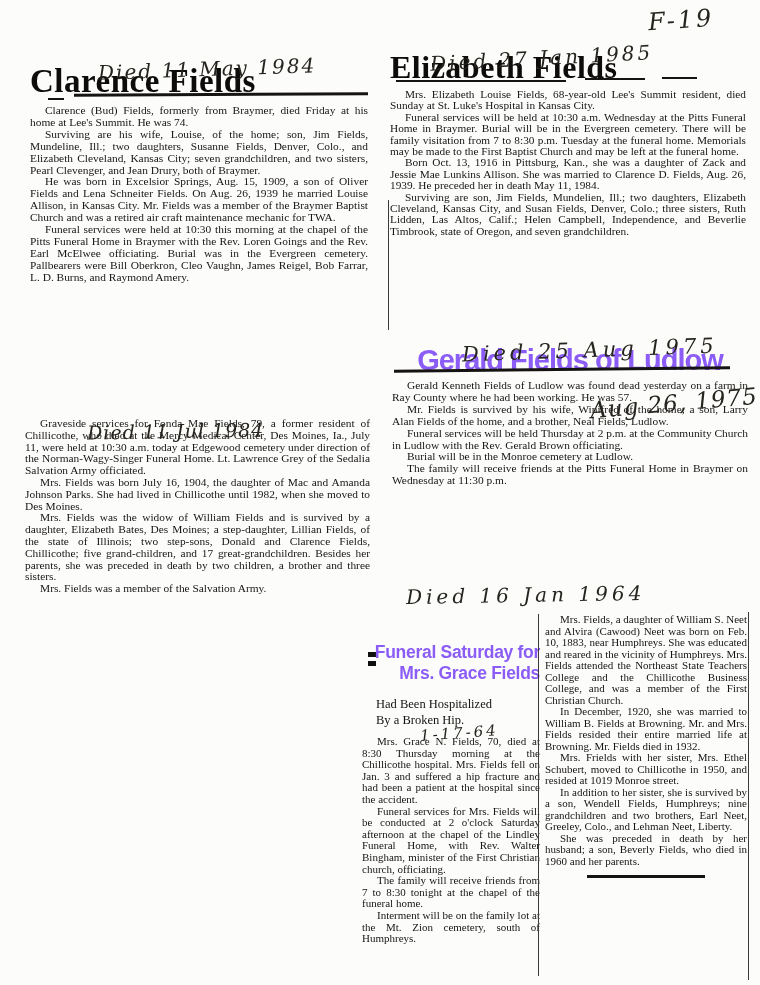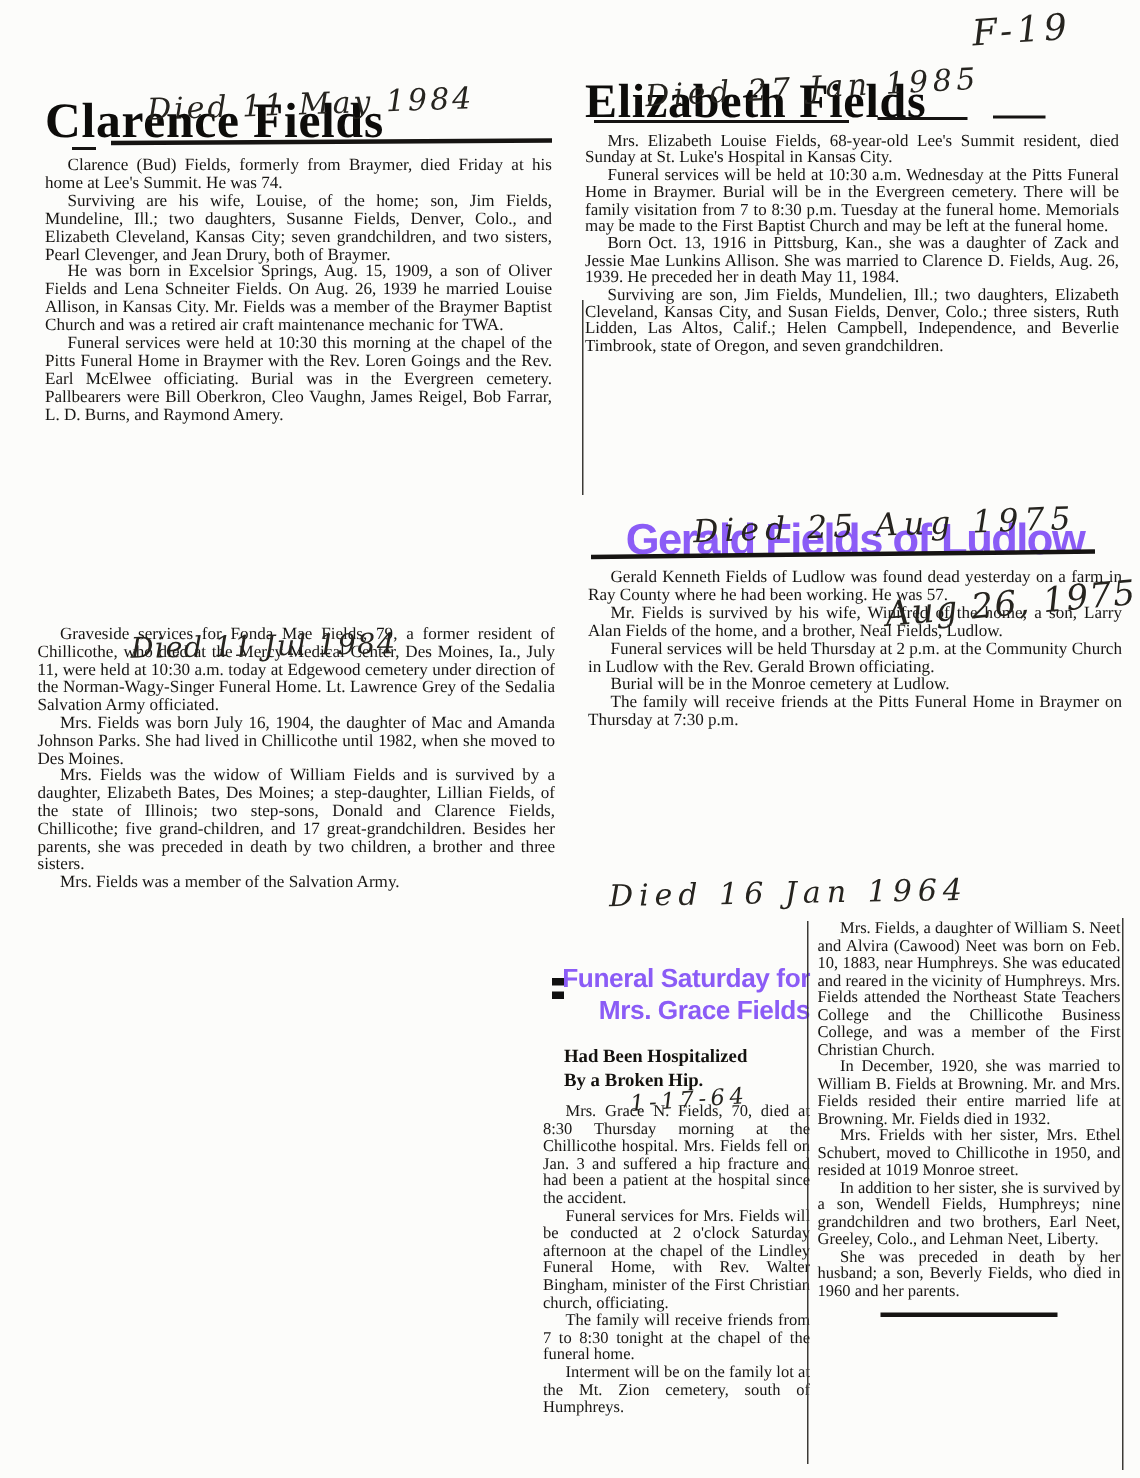--- a/index.html
+++ b/index.html
@@ -22,21 +22,21 @@
     color:#8b5cf6;
   }
   .handwriting{
     position:absolute;font-family:"DejaVu Serif", serif;font-style:italic;
     color:#26241f;white-space:nowrap;
   }
   .ink-line{position:absolute;background:#161412;}
   .v-rule{position:absolute;background:#3c3a36;width:1px;}
   .artifact{position:absolute;background:#101010;}
   .subhead{
-    font-family:"Liberation Serif", serif;font-weight:bold;color:#14120f;
+    font-family:"Liberation Serif", serif;font-weight:normal;color:#14120f;
   }
 </style>
 </head>
 <body>
 
 <div class="handwriting" style="left:648px;top:6px;font-size:24px;letter-spacing:3px;transform:rotate(-4deg);">F-19</div>
 
 <div class="clipping" style="left:30px;top:55px;width:338px;">
   <div class="handwriting" style="left:68px;top:2px;font-size:20px;letter-spacing:2px;transform:rotate(-2deg);">Died 11 May 1984</div>
   <div class="ink-line" style="left:44px;top:38px;width:294px;height:3px;transform:rotate(-0.3deg);"></div>
@@ -68,21 +68,21 @@
 <div class="clipping" style="left:392px;top:338px;width:356px;">
   <div class="handwriting" style="left:70px;top:0px;font-size:21px;letter-spacing:4px;transform:rotate(-2deg);">Died 25 Aug 1975</div>
   <div class="ink-line" style="left:2px;top:30px;width:336px;height:3px;transform:rotate(-0.6deg);"></div>
   <h1 class="headline-sans" style="margin:6px 0 2px 0;font-size:29px;line-height:32px;letter-spacing:-1px;">Gerald Fields of Ludlow</h1>
   <div class="handwriting" style="left:198px;top:52px;font-size:23px;letter-spacing:1px;transform:rotate(-5deg);">Aug 26, 1975</div>
   <div class="body" style="font-size:11.4px;line-height:11.9px;margin-top:4px;">
     <p>Gerald Kenneth Fields of Ludlow was found dead yesterday on a farm in Ray County where he had been working. He was 57.</p>
     <p>Mr. Fields is survived by his wife, Winifred of the home; a son, Larry Alan Fields of the home, and a brother, Neal Fields, Ludlow.</p>
     <p>Funeral services will be held Thursday at 2 p.m. at the Community Church in Ludlow with the Rev. Gerald Brown officiating.</p>
     <p>Burial will be in the Monroe cemetery at Ludlow.</p>
-    <p>The family will receive friends at the Pitts Funeral Home in Braymer on Thursday at 7:30 p.m.</p>
+    <p>The family will receive friends at the Pitts Funeral Home in Braymer on Wednesday at 11:30 p.m.</p>
   </div>
 </div>
 
 <div class="clipping" style="left:25px;top:418px;width:345px;">
   <div class="handwriting" style="left:62px;top:2px;font-size:19px;letter-spacing:1px;transform:rotate(-1deg);">Died 11 Jul 1984</div>
   <div class="body" style="font-size:11.4px;line-height:11.8px;">
     <p>Graveside services for Fonda Mae Fields, 79, a former resident of Chillicothe, who died at the Mercy Medical Center, Des Moines, Ia., July 11, were held at 10:30 a.m. today at Edgewood cemetery under direction of the Norman-Wagy-Singer Funeral Home. Lt. Lawrence Grey of the Sedalia Salvation Army officiated.</p>
     <p>Mrs. Fields was born July 16, 1904, the daughter of Mac and Amanda Johnson Parks. She had lived in Chillicothe until 1982, when she moved to Des Moines.</p>
     <p>Mrs. Fields was the widow of William Fields and is survived by a daughter, Elizabeth Bates, Des Moines; a step-daughter, Lillian Fields, of the state of Illinois; two step-sons, Donald and Clarence Fields, Chillicothe; five grand-children, and 17 great-grandchildren. Besides her parents, she was preceded in death by two children, a brother and three sisters.</p>
     <p>Mrs. Fields was a member of the Salvation Army.</p>

